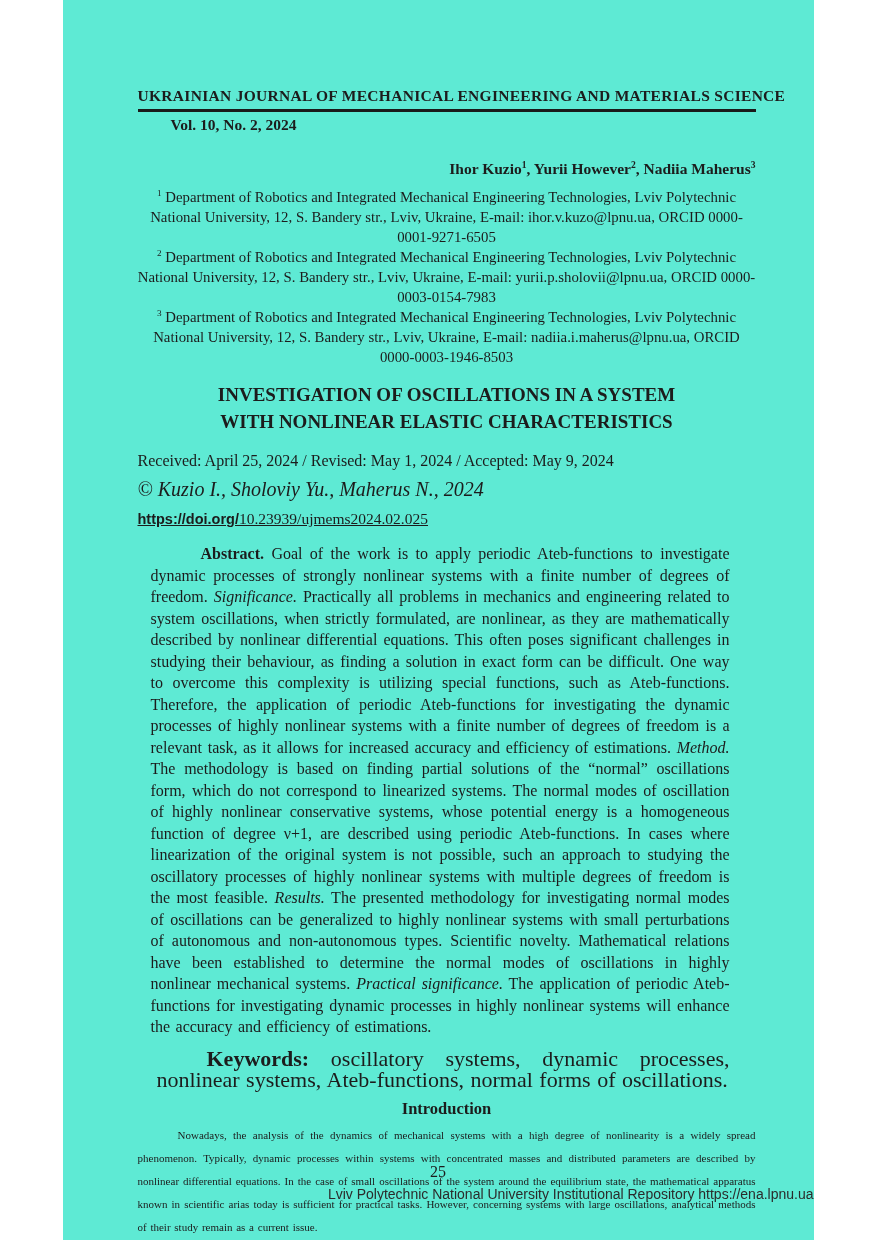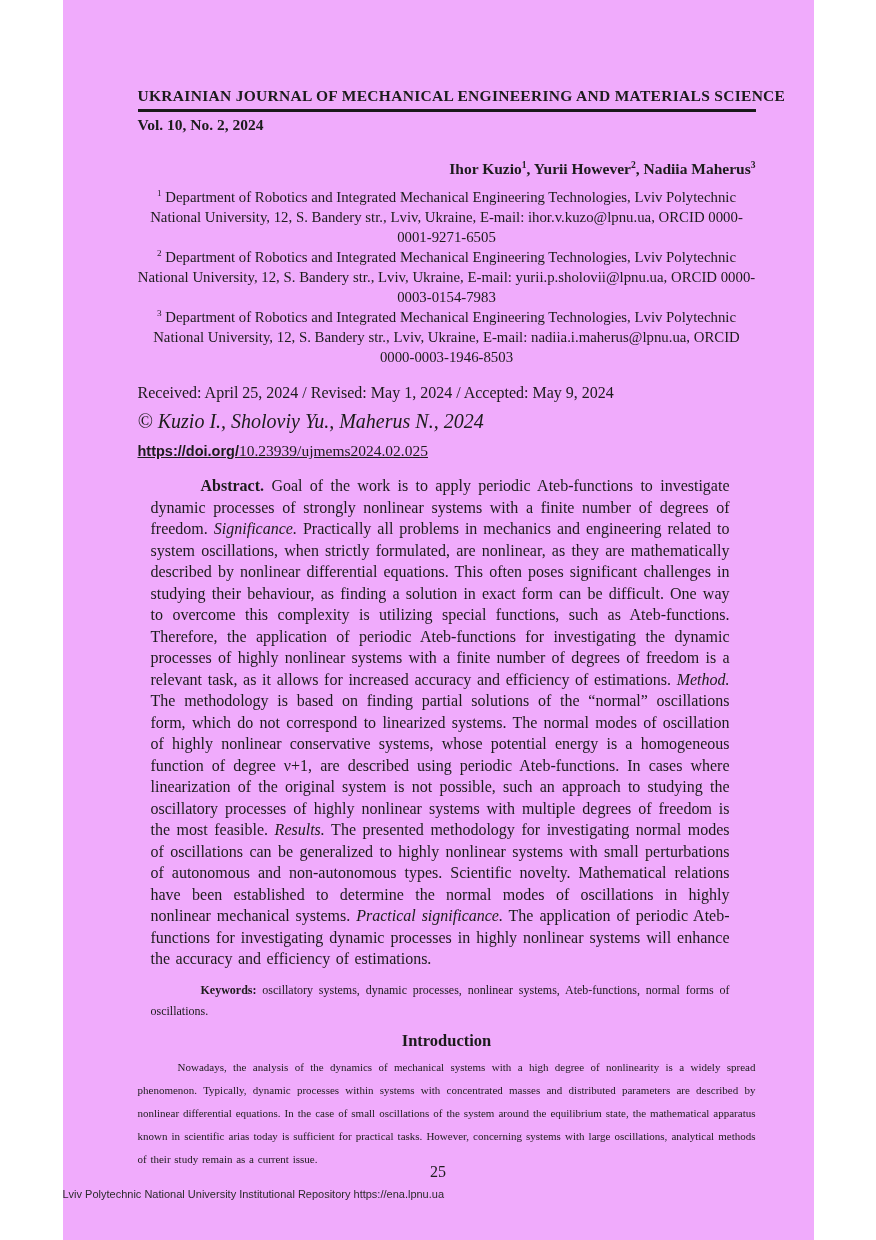--- a/index.html
+++ b/index.html
@@ -4,21 +4,21 @@
 <style>
   html, body {
     margin: 0;
     padding: 0;
     background: #ffffff;
   }
   .page {
     position: relative;
     width: 751px;
     height: 1240px;
-    background: #f0abfc;
+    background: #5eead4;
     color: #1c1c1c;
     font-family: "Liberation Serif", serif;
     overflow: hidden;
     margin: 0 auto;
   }
   .content {
     padding: 86px 58px 0 75px;
   }
 
   
@@ -33,20 +33,21 @@
   .header-rule {
     border: none;
     border-top: 3px solid #1a1a1a;
     margin: 4px 0 0 0;
   }
   .volume-line {
     font-weight: bold;
     font-size: 15.5px;
     line-height: 19px;
     margin-top: 3px;
+    margin-left: 33px;
   }
 
   
   .authors {
     margin-top: 25px;
     text-align: right;
     font-weight: bold;
     font-size: 15.5px;
     line-height: 19px;
   }
@@ -97,22 +98,22 @@
   
   .abstract {
     margin: 14px 26px 0 13px;
     font-size: 16px;
     line-height: 21.5px;
     text-align: justify;
     text-indent: 50px;
     word-spacing: 1.5px;
   }
   .keywords {
-    margin: 10px 26px 0 13px;
-    font-size: 12px;
+    margin: 10px 26px 0 19px;
+    font-size: 22px;
     line-height: 21.5px;
     text-align: justify;
     text-indent: 50px;
     word-spacing: 1px;
   }
   .seg-b { font-weight: bold; }
   .seg-i { font-style: italic; }
 
   
   .intro-heading {
@@ -140,23 +141,23 @@
     width: 100%;
     text-align: center;
     font-size: 16px;
     line-height: 19px;
   }
   .repo-footer {
     position: absolute;
     left: 0;
     bottom: 38px;
     width: 100%;
-    text-align: left;
+    text-align: right;
     font-family: "Liberation Sans", sans-serif;
-    font-size: 11px;
+    font-size: 14px;
     line-height: 16px;
     color: #2b2b2b;
   }
 </style>
 </head>
 <body>
 
 <div class="page">
   <div class="content">
 
@@ -165,20 +166,21 @@
     <div class="volume-line">Vol. 10, No. 2, 2024</div>
 
     <div class="authors"><span>Ihor Kuzio</span><sup>1</sup><span>, </span><span>Yurii However</span><sup>2</sup><span>, </span><span>Nadiia Maherus</span><sup>3</sup></div>
 
     <div class="affiliations">
       <div class="aff"><sup>1</sup><span> Department of Robotics and Integrated Mechanical Engineering Technologies, Lviv Polytechnic National University, 12, S. Bandery str., Lviv, Ukraine, E-mail: ihor.v.kuzo@lpnu.ua, ORCID 0000-0001-9271-6505</span></div>
       <div class="aff"><sup>2</sup><span> Department of Robotics and Integrated Mechanical Engineering Technologies, Lviv Polytechnic National University, 12, S. Bandery str., Lviv, Ukraine, E-mail: yurii.p.sholovii@lpnu.ua, ORCID 0000-0003-0154-7983</span></div>
       <div class="aff"><sup>3</sup><span> Department of Robotics and Integrated Mechanical Engineering Technologies, Lviv Polytechnic National University, 12, S. Bandery str., Lviv, Ukraine, E-mail: nadiia.i.maherus@lpnu.ua, ORCID 0000-0003-1946-8503</span></div>
     </div>
 
+    <h1 class="paper-title"><span>INVESTIGATION OF OSCILLATIONS IN A SYSTEM</span><br><span>WITH NONLINEAR ELASTIC CHARACTERISTICS</span></h1>
 
     <p class="received-line">Received: April 25, 2024 / Revised: May 1, 2024 / Accepted: May 9, 2024</p>
     <p class="copyright-line">© Kuzio I., Sholoviy Yu., Maherus N., 2024</p>
     <p class="doi-line"><span class="doi-prefix">https://doi.org/</span><span>10.23939/ujmems2024.02.025</span></p>
 
     <p class="abstract"><span class="seg-b">Abstract. </span><span>Goal of the work is to apply periodic Ateb-functions to investigate dynamic processes of strongly nonlinear systems with a finite number of degrees of freedom. </span><span class="seg-i">Significance.</span><span> Practically all problems in mechanics and engineering related to system oscillations, when strictly formulated, are nonlinear, as they are mathematically described by nonlinear differential equations. This often poses significant challenges in studying their behaviour, as finding a solution in exact form can be difficult. One way to overcome this complexity is utilizing special functions, such as Ateb-functions. Therefore, the application of periodic Ateb-functions for investigating the dynamic processes of highly nonlinear systems with a finite number of degrees of freedom is a relevant task, as it allows for increased accuracy and efficiency of estimations. </span><span class="seg-i">Method.</span><span> The methodology is based on finding partial solutions of the “normal” oscillations form, which do not correspond to linearized systems. The normal modes of oscillation of highly nonlinear conservative systems, whose potential energy is a homogeneous function of degree ν+1, are described using periodic Ateb-functions. In cases where linearization of the original system is not possible, such an approach to studying the oscillatory processes of highly nonlinear systems with multiple degrees of freedom is the most feasible. </span><span class="seg-i">Results.</span><span> The presented methodology for investigating normal modes of oscillations can be generalized to highly nonlinear systems with small perturbations of autonomous and non-autonomous types. Scientific novelty. Mathematical relations have been established to determine the normal modes of oscillations in highly nonlinear mechanical systems. </span><span class="seg-i">Practical significance.</span><span> The application of periodic Ateb-functions for investigating dynamic processes in highly nonlinear systems will enhance the accuracy and efficiency of estimations.</span></p>
 
     <p class="keywords"><span class="seg-b">Keywords: </span><span>oscillatory systems, dynamic processes, nonlinear systems, Ateb-functions, normal forms of oscillations.</span></p>
 
     <h2 class="intro-heading">Introduction</h2>

